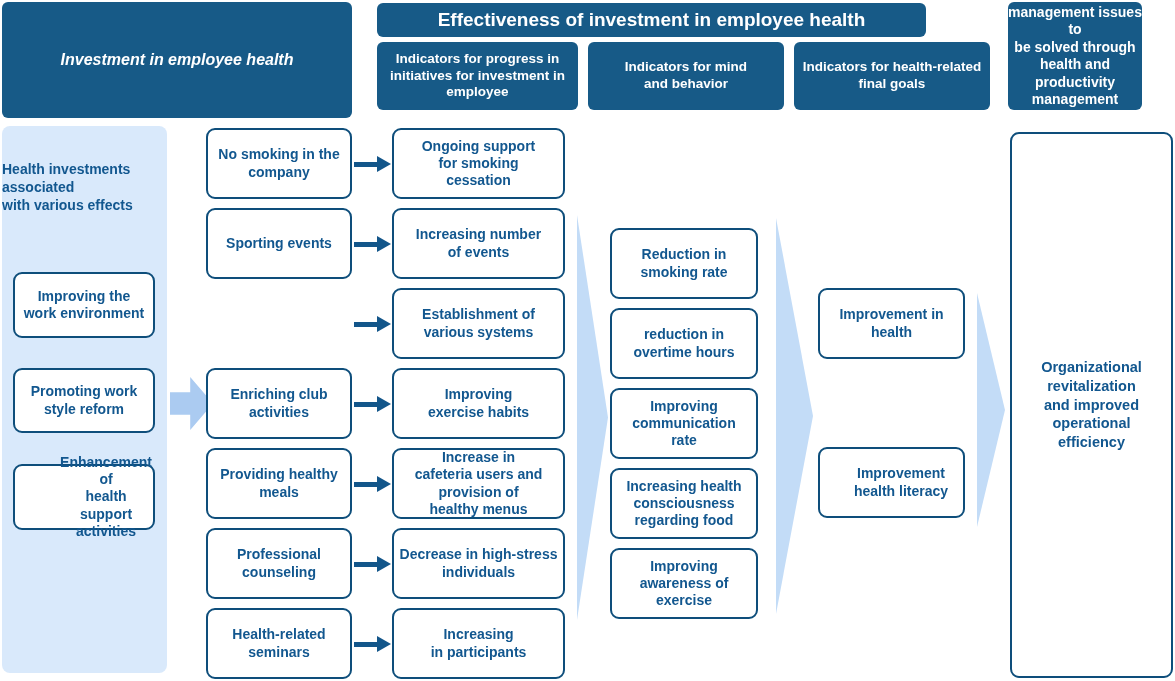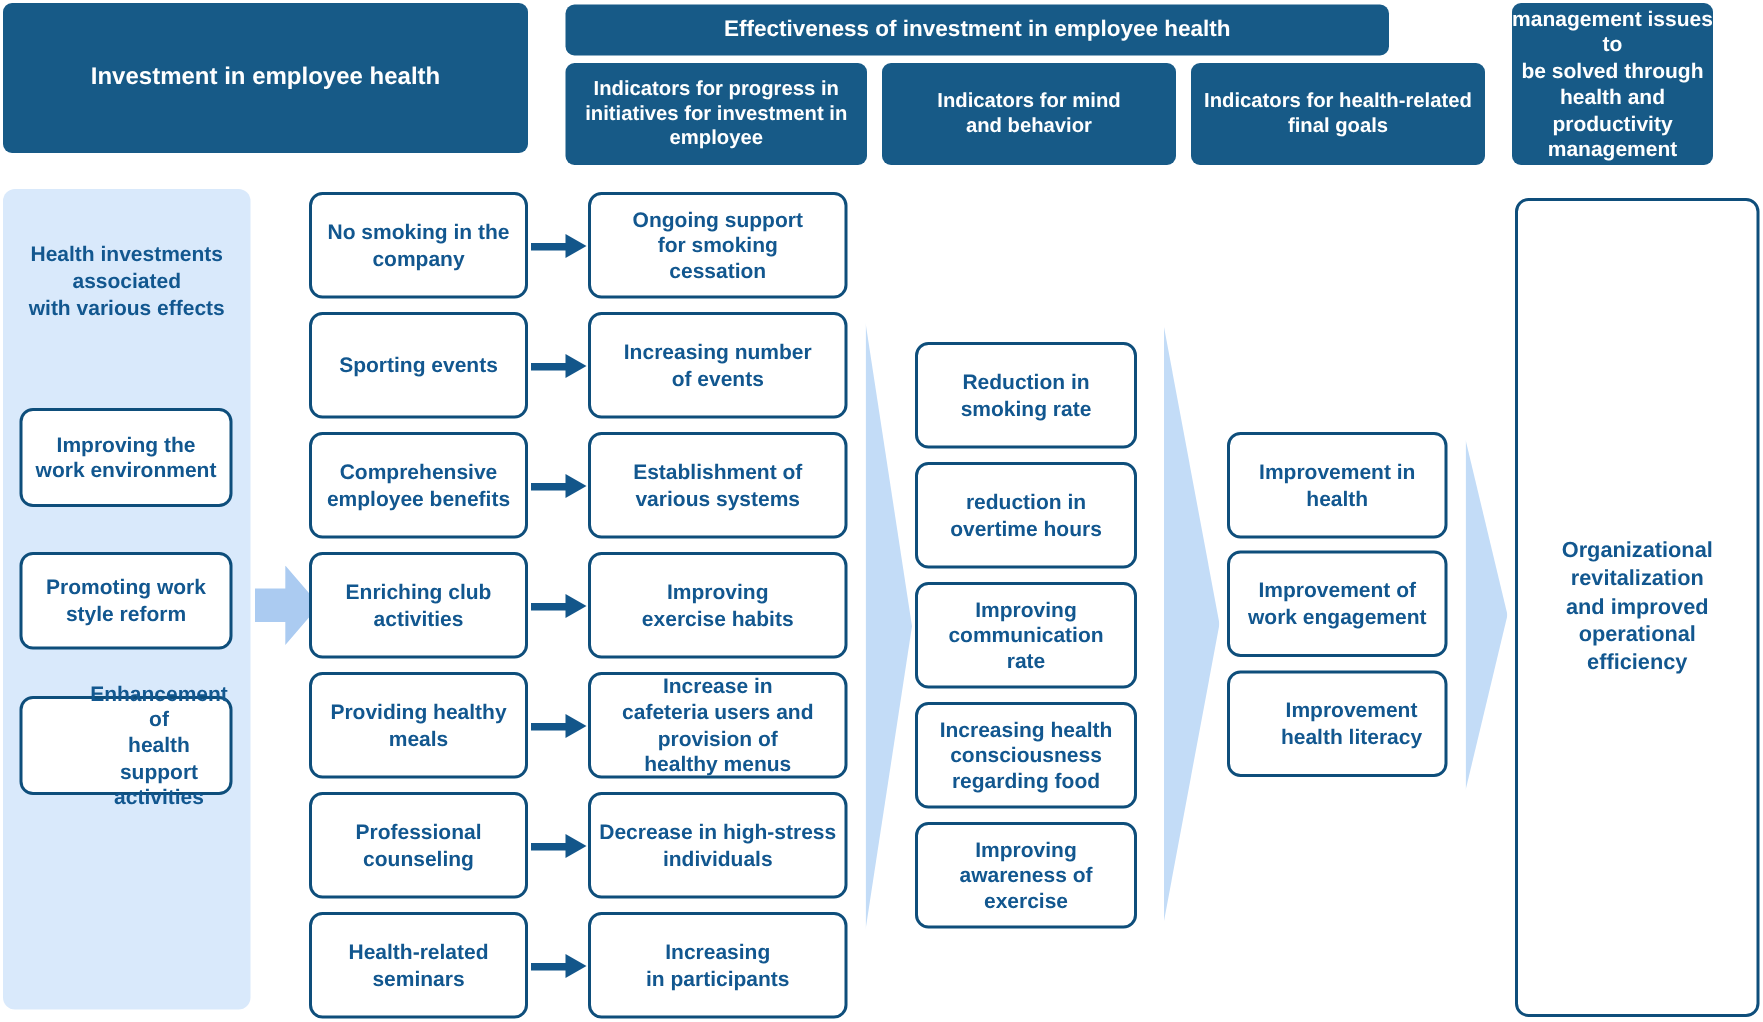--- a/index.html
+++ b/index.html
@@ -52,21 +52,20 @@
     position: absolute;
     left: 2px; top: 126px;
     width: 165px; height: 547px;
     background: var(--panel-bg);
     border-radius: 8px;
   }
   .panel-caption {
     position: absolute;
     left: 2px; top: 160px;
     width: 165px;
-    text-align: center;
     color: var(--box-text);
     font-weight: bold;
     font-size: 14px;
     line-height: 1.3;
     white-space: pre-line;
   }
   .chevron {
     position: absolute;
     background: var(--chevron);
     clip-path: polygon(0 0, 100% 50%, 0 100%);
@@ -85,22 +84,22 @@
     background: var(--arrow);
   }
   .sarrow .head {
     position: absolute; right: 0; top: 0;
     width: 0; height: 0;
     border-left: 14px solid var(--arrow);
     border-top: 8px solid transparent;
     border-bottom: 8px solid transparent;
   }
   
-  .h-left  { left: 2px;    top: 2px;  width: 350px; height: 100px; font-size: 16px; }
-  .h-eff   { left: 377px;  top: 3px;  width: 549px; height: 34px;  font-size: 15px; }
+  .h-left  { left: 2px;    top: 2px;  width: 350px; height: 116px; font-size: 16px; font-style: italic; }
+  .h-eff   { left: 377px;  top: 3px;  width: 549px; height: 34px;  font-size: 19px; }
   .h-sub1  { left: 377px;  top: 42px; width: 201px; height: 68px;  font-size: 13.5px; }
   .h-sub2  { left: 588px;  top: 42px; width: 196px; height: 68px;  font-size: 13.5px; }
   .h-sub3  { left: 794px;  top: 42px; width: 196px; height: 68px;  font-size: 13.5px; }
   .h-right { left: 1008px; top: 2px;  width: 134px; height: 108px; font-size: 14px; }
   
   .lp { left: 13px; width: 142px; }
   .lp1 { top: 272px; height: 66px; }
   .lp2 { top: 368px; height: 65px; }
   .lp3 { top: 464px; height: 66px; padding-left: 44px; }
   
@@ -158,22 +157,20 @@
 style reform</div>
   <div class="box lp lp3">Enhancement of
 health support
 activities</div>
 
   <div class="block-arrow"></div>
 
   <div class="box c2 r1">No smoking in the
 company</div>
   <div class="box c2 r2">Sporting events</div>
-  <div class="box c2 r3">Comprehensive
-employee benefits</div>
   <div class="box c2 r4">Enriching club
 activities</div>
   <div class="box c2 r5">Providing healthy
 meals</div>
   <div class="box c2 r6">Professional
 counseling</div>
   <div class="box c2 r7">Health-related
 seminars</div>
 
   <div class="sarrow sa1">
@@ -236,22 +233,20 @@
 consciousness
 regarding food</div>
   <div class="box c4 r6">Improving
 awareness of
 exercise</div>
 
   <div class="chevron chev2"></div>
 
   <div class="box c5 g1">Improvement in
 health</div>
-  <div class="box c5 g2">Improvement of
-work engagement</div>
   <div class="box c5 g3">Improvement
 health literacy</div>
 
   <div class="chevron chev3"></div>
 
   <div class="box outcome">Organizational
 revitalization
 and improved
 operational
 efficiency</div>

